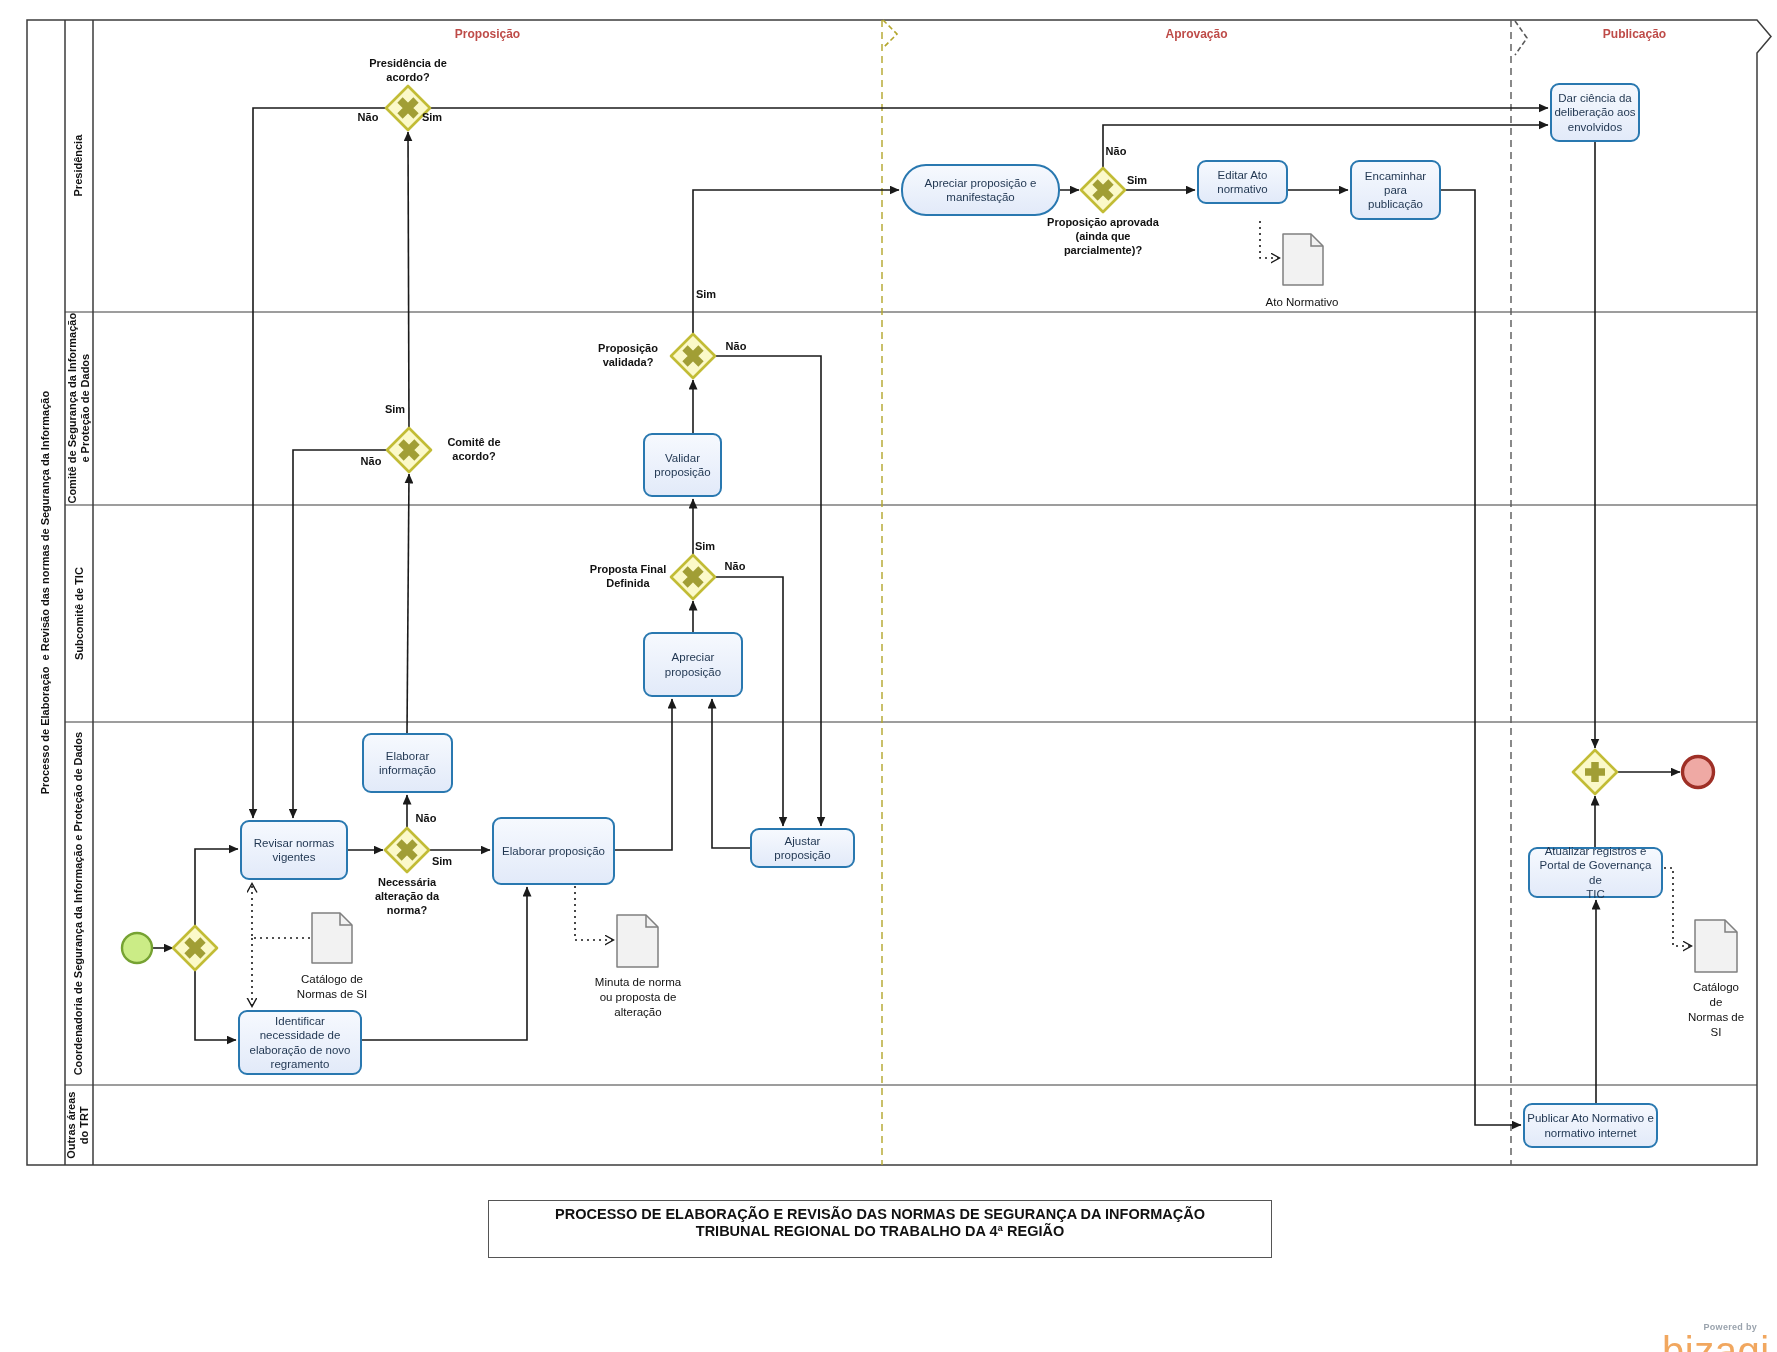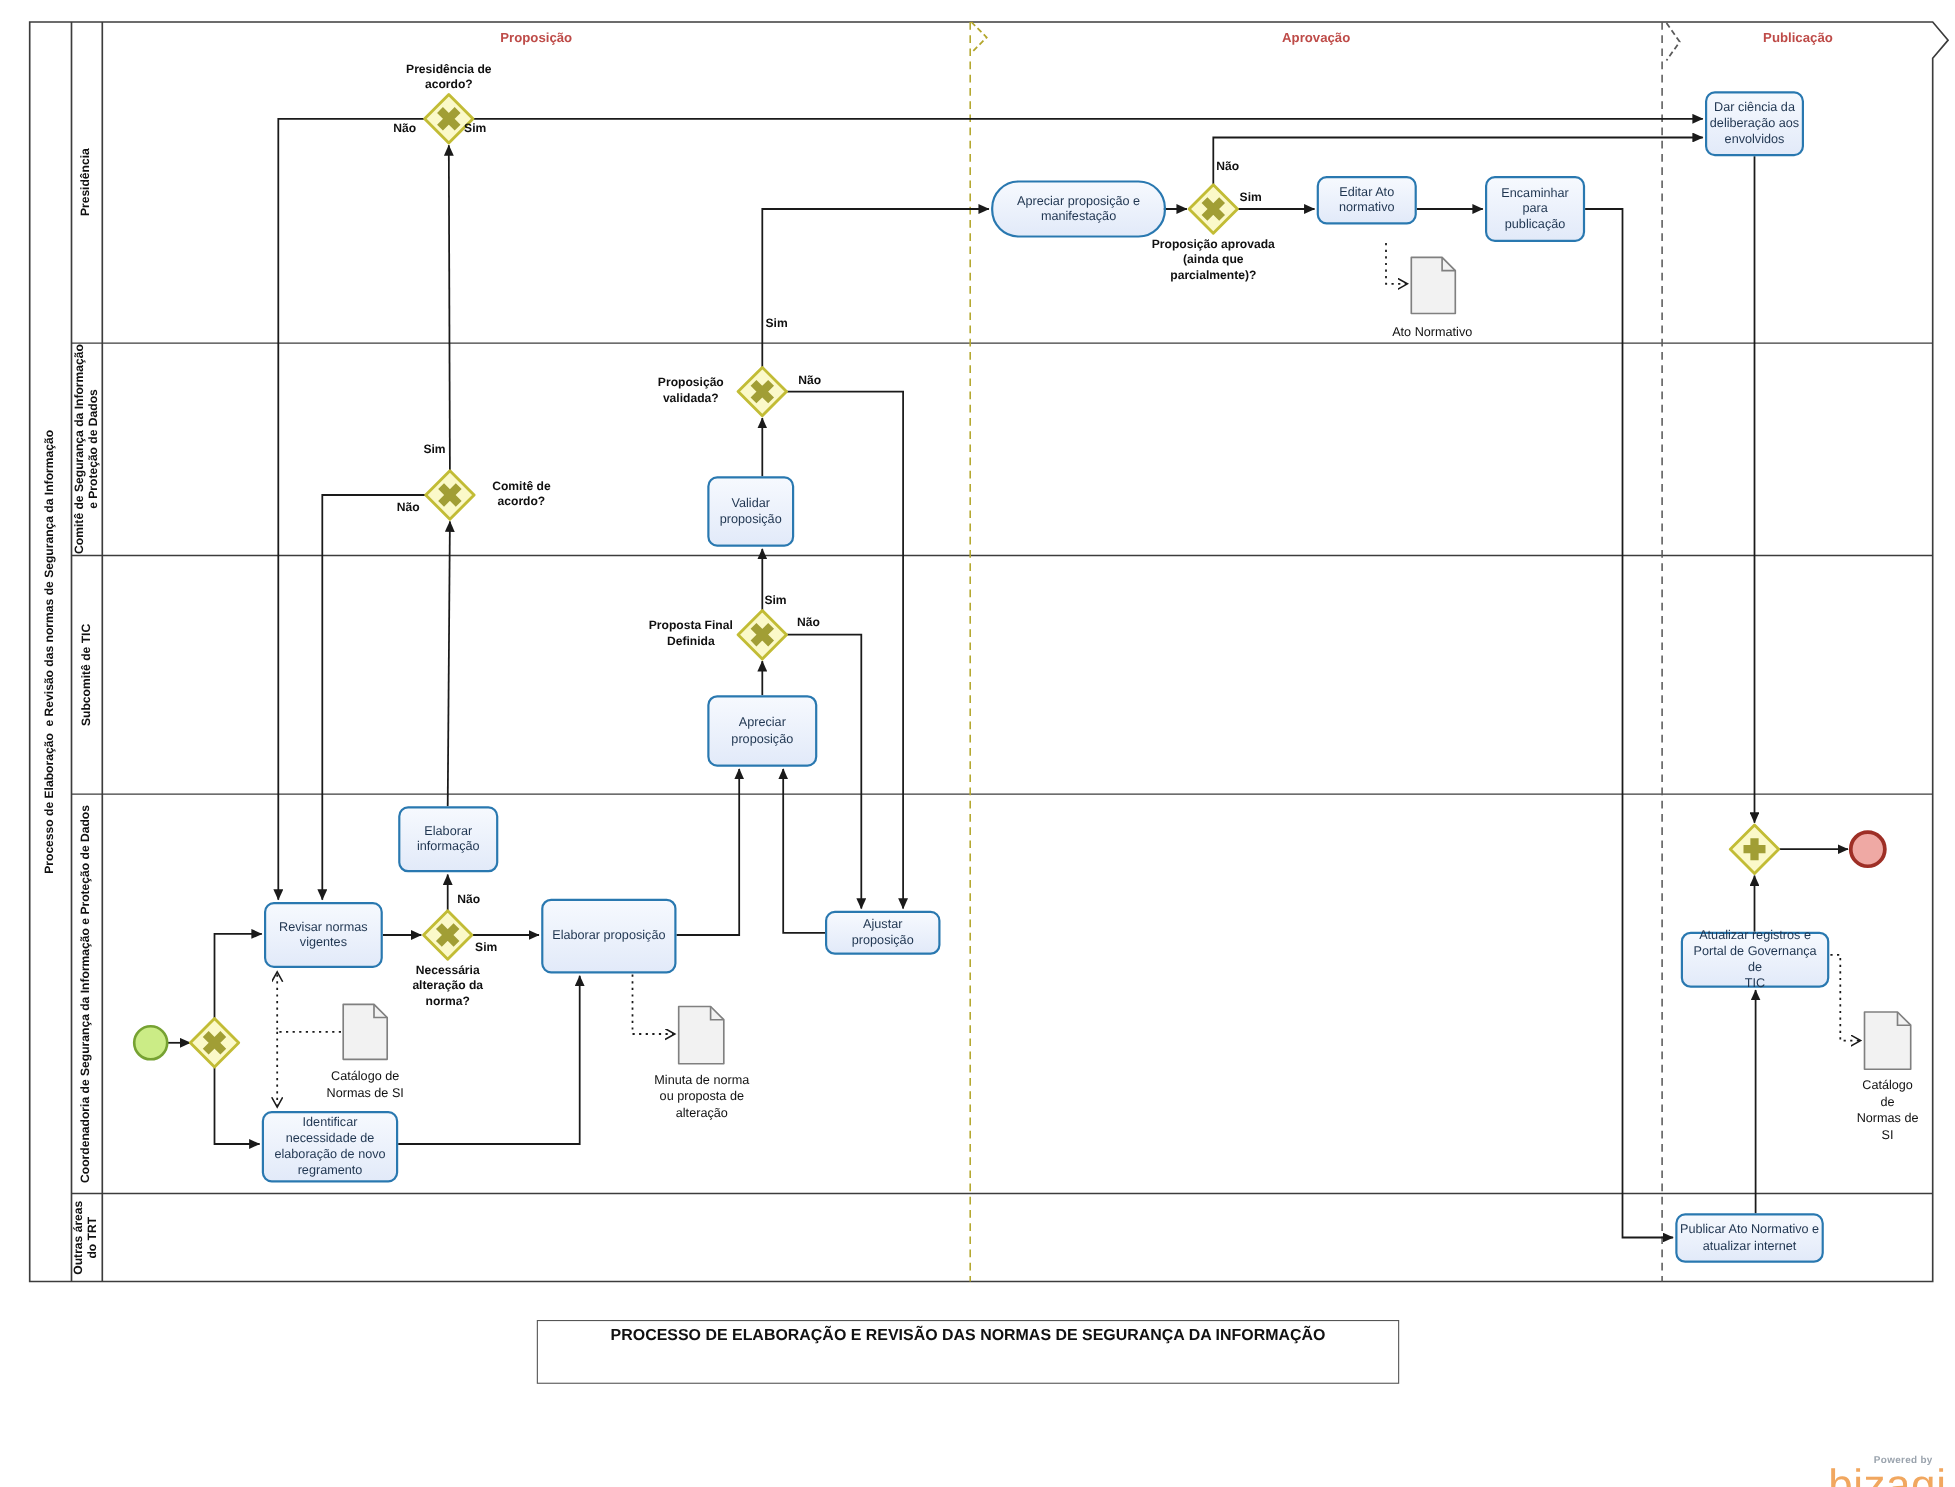--- a/index.html
+++ b/index.html
@@ -172,21 +172,21 @@
 vigentes</div>
       <div class="task" style="left: 492px; top: 817px; width: 123px; height: 68px;">Elaborar proposição</div>
       <div class="task" style="left: 238px; top: 1010px; width: 124px; height: 65px;">Identificar
 necessidade de
 elaboração de novo
 regramento</div>
       <div class="task" style="left: 1528px; top: 847px; width: 135px; height: 51px;">Atualizar registros e
 Portal de Governança de
 TIC</div>
       <div class="task" style="left: 1523px; top: 1103px; width: 135px; height: 45px;">Publicar Ato Normativo e
-atualizar internet</div>
+normativo internet</div>
       <div class="lane-label-box" style="left: 27px; top: 20px; width: 38px; height: 1145px;">
         <div>Processo de Elaboração  e Revisão das normas de Segurança da Informação</div>
       </div>
       <div class="lane-label-box" style="left: 65px; top: 20px; width: 28px; height: 292px;">
         <div>Presidência</div>
       </div>
       <div class="lane-label-box" style="left: 65px; top: 312px; width: 28px; height: 193px;">
         <div>Comitê de Segurança da Informação
 e Proteção de Dados</div>
       </div>
@@ -226,20 +226,21 @@
       <div class="lbl" style="left: 706px; top: 295px;">Sim</div>
       <div class="lbl" style="left: 736px; top: 347px;">Não</div>
       <div class="lbl" style="left: 705px; top: 547px;">Sim</div>
       <div class="lbl" style="left: 735px; top: 567px;">Não</div>
       <div class="lbl" style="left: 426px; top: 819px;">Não</div>
       <div class="lbl" style="left: 442px; top: 862px;">Sim</div>
     </div>
 
   <div id="title-block">
     <div>PROCESSO DE ELABORAÇÃO E REVISÃO DAS NORMAS DE SEGURANÇA DA INFORMAÇÃO</div>
+    <div>TRIBUNAL REGIONAL DO TRABALHO DA 4ª REGIÃO</div>
   </div>
 
   <div id="logo">
     <div class="powered">Powered by</div>
     <div class="brand">bizagi</div>
     <div class="product">Modeler</div>
   </div>
 </div>
 
 </body></html>

